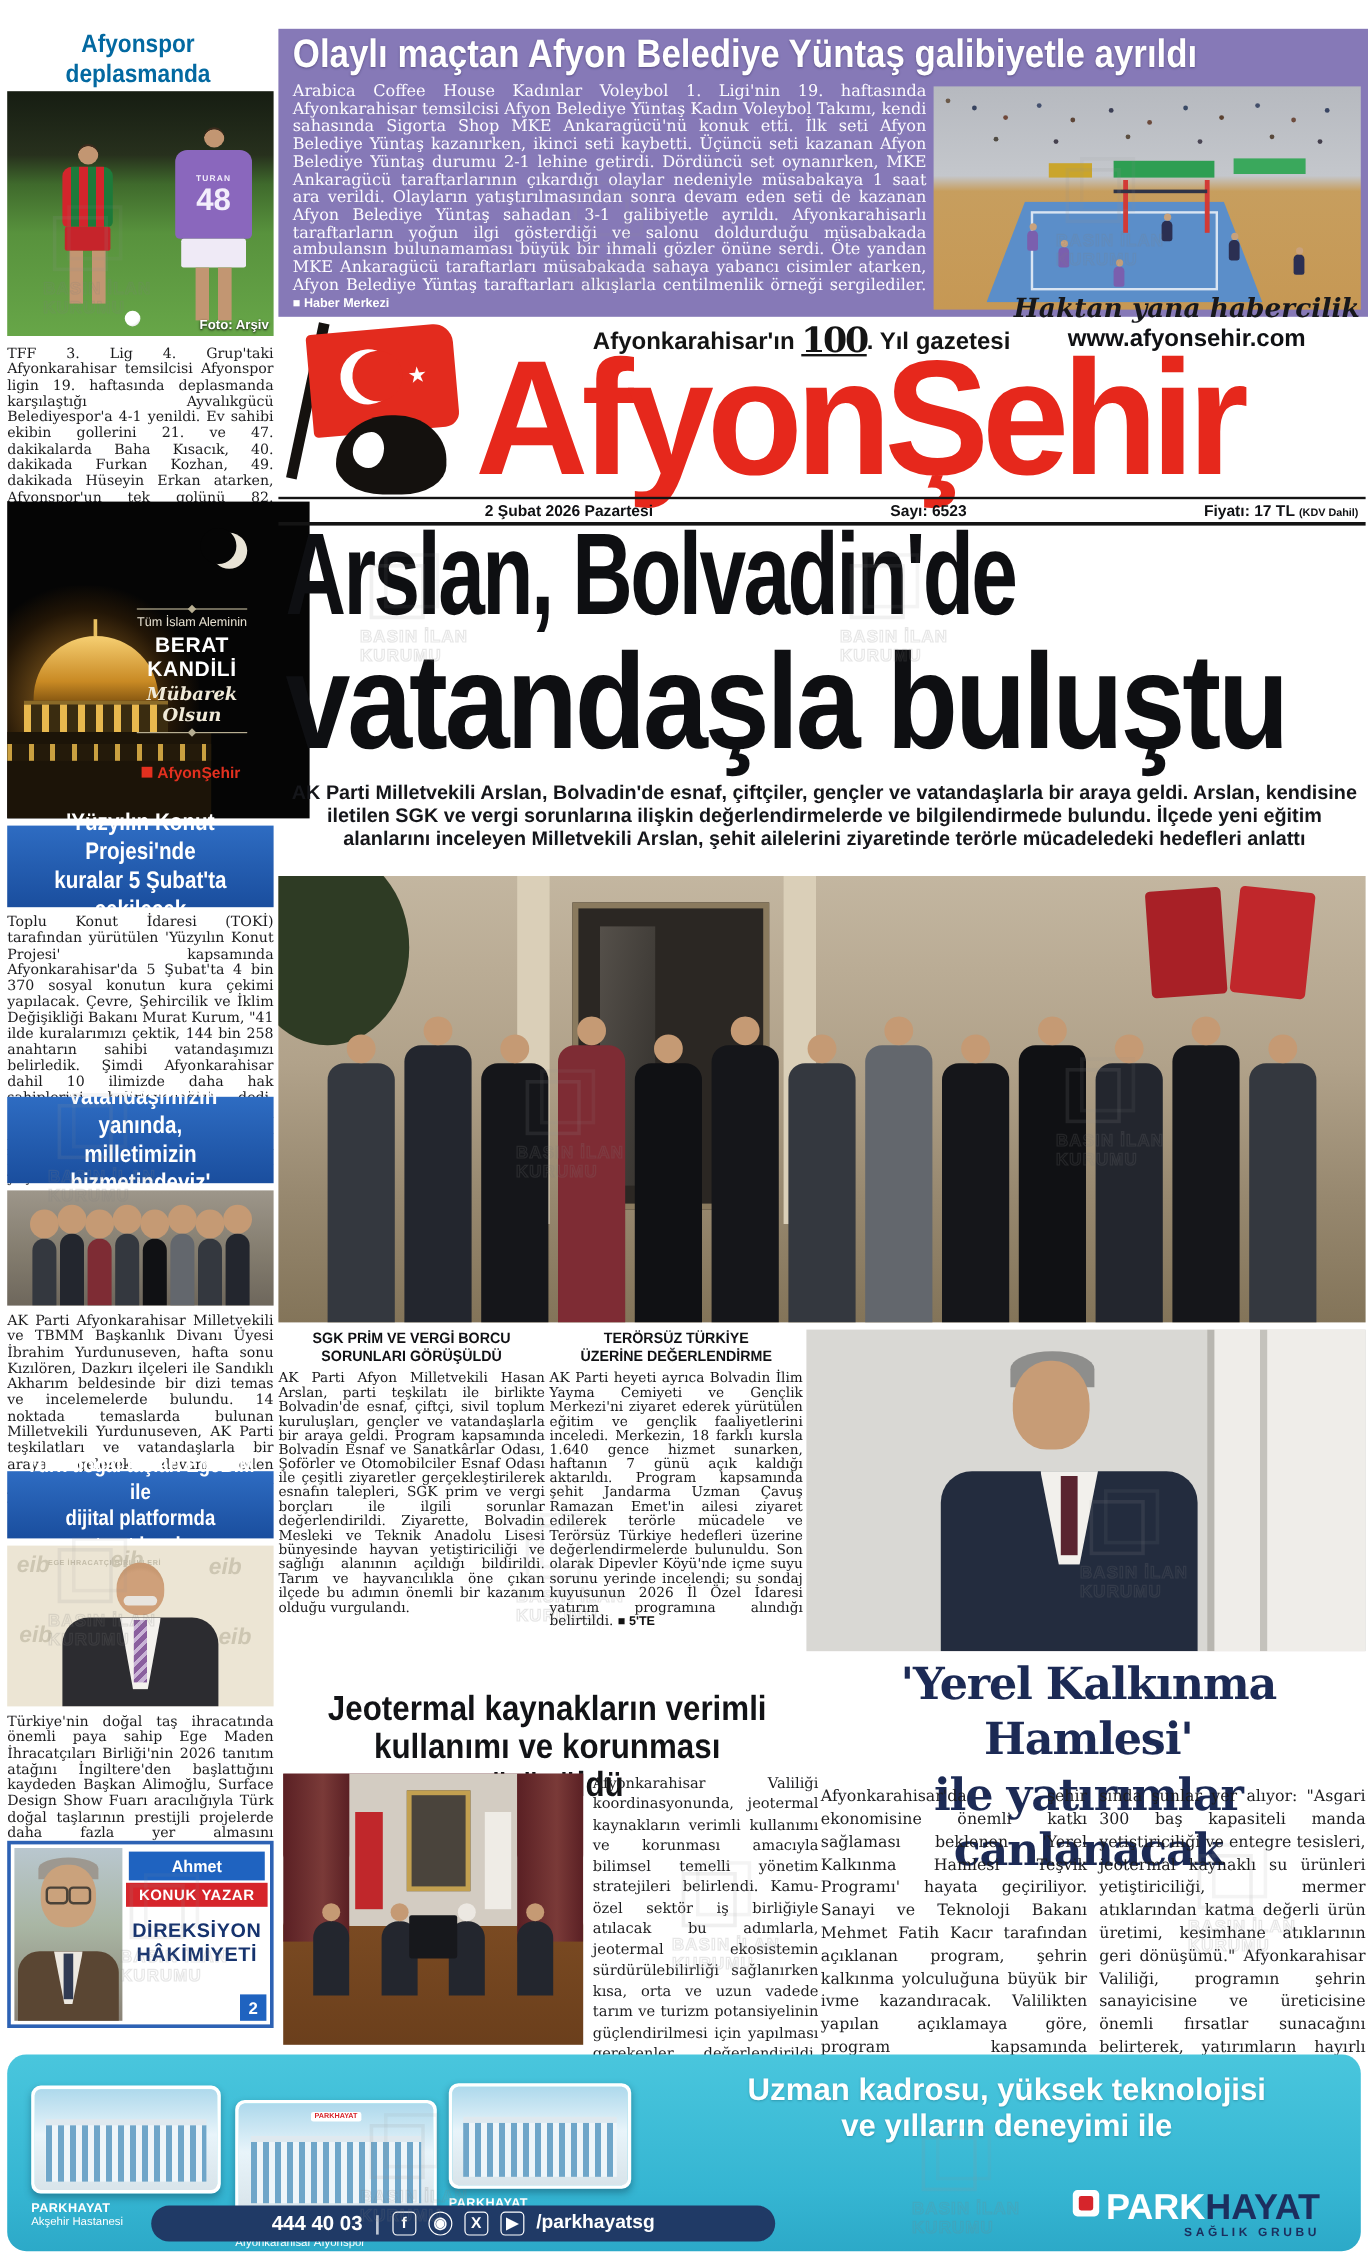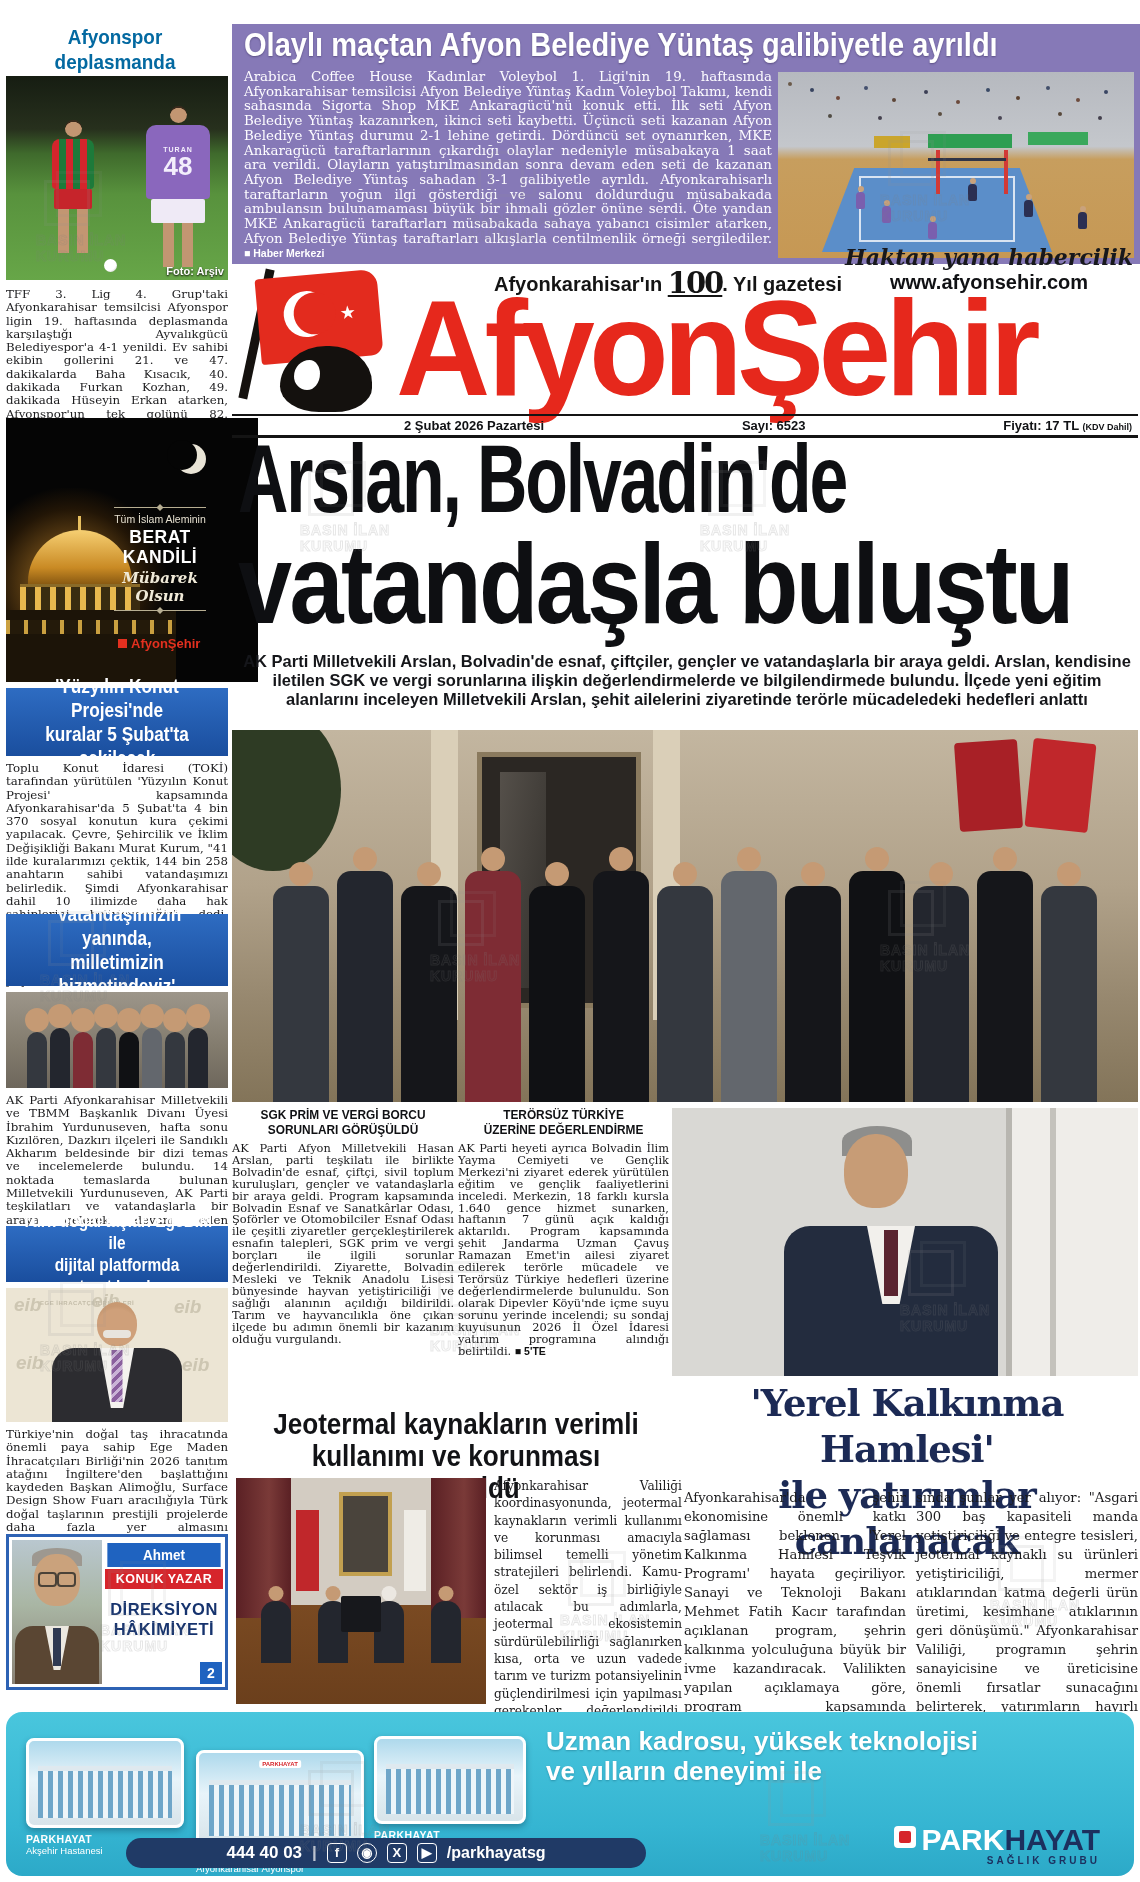--- a/index.html
+++ b/index.html
@@ -230,21 +230,21 @@
   .hosp-bld{position:absolute;left:6%;right:6%;bottom:8%;height:56%;
     background:repeating-linear-gradient(90deg,#6fa6c9 0 5px,#eef5f9 5px 10px);border-top:5px solid #dfe9ef;}
   .hosp-sign{position:absolute;left:50%;top:8%;transform:translateX(-50%);background:#fff;border-radius:2px;
     font:800 6px/8px "Liberation Sans",sans-serif;color:#d6252b;padding:0 3px;white-space:nowrap;}
   .hosp-label{margin-top:4px;color:#fff;text-align:left;line-height:11px;}
   .hosp-label b{font:800 10.5px "Liberation Sans",sans-serif;letter-spacing:.4px;}
   .hosp-label i{font:400 9.5px "Liberation Sans",sans-serif;font-style:normal;display:block;}
   #hosp1{left:20px;top:26px;width:158px;} #hosp1 .hosp-img{height:84px;}
   #hosp2{left:190px;top:38px;width:168px;} #hosp2 .hosp-img{height:90px;}
   #hosp3{left:368px;top:24px;width:152px;} #hosp3 .hosp-img{height:82px;}
-  .ad-line{position:absolute;left:540px;width:586px;text-align:left;color:#fff;
+  .ad-line{position:absolute;left:540px;width:586px;text-align:center;color:#fff;
     font:800 26px/30px "Liberation Sans",sans-serif;text-shadow:0 1px 2px rgba(0,60,80,.3);}
   #ad-script{position:absolute;left:540px;top:74px;width:586px;text-align:center;color:#fff;
     font:italic 700 44px/50px "DejaVu Serif",serif;text-shadow:0 2px 3px rgba(0,60,80,.35);}
   #ad-brand{position:absolute;right:34px;bottom:10px;text-align:right;}
   #ad-brand .b1{font:900 30px/30px "Liberation Sans",sans-serif;color:#fff;}
   #ad-brand .b2{font:900 30px/30px "Liberation Sans",sans-serif;color:#1c2f5e;}
   #ad-brand .bs{display:block;font:700 10px "Liberation Sans",sans-serif;color:#1c2f5e;letter-spacing:3px;}
   .brand-ico{display:inline-block;width:22px;height:22px;background:#fff;border-radius:4px;vertical-align:2px;
     margin-right:6px;position:relative;}
   .brand-ico::after{content:"";position:absolute;left:5px;top:5px;width:12px;height:12px;background:#d6252b;border-radius:2px;}

